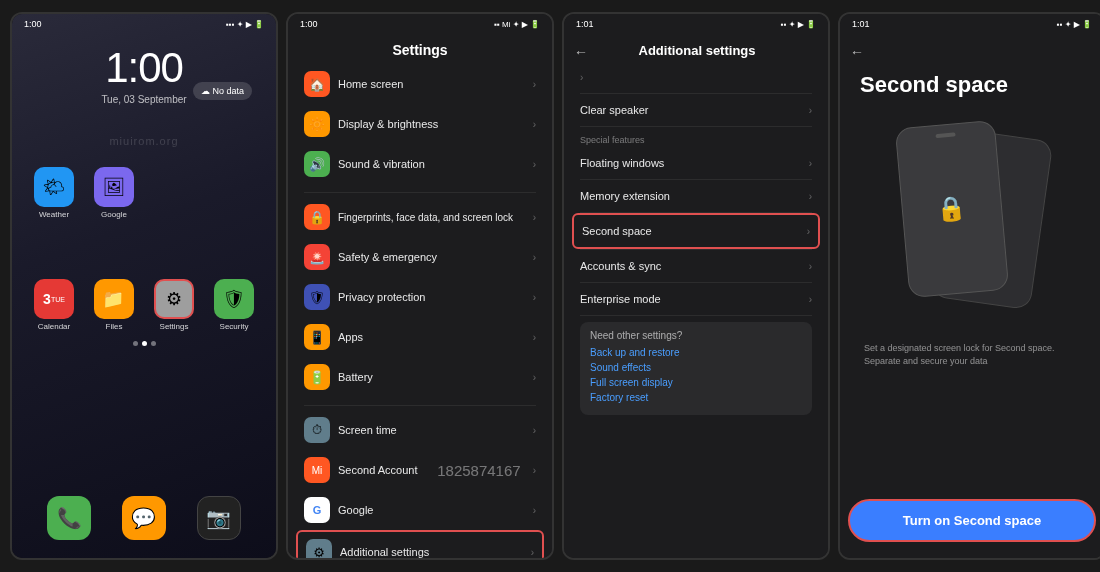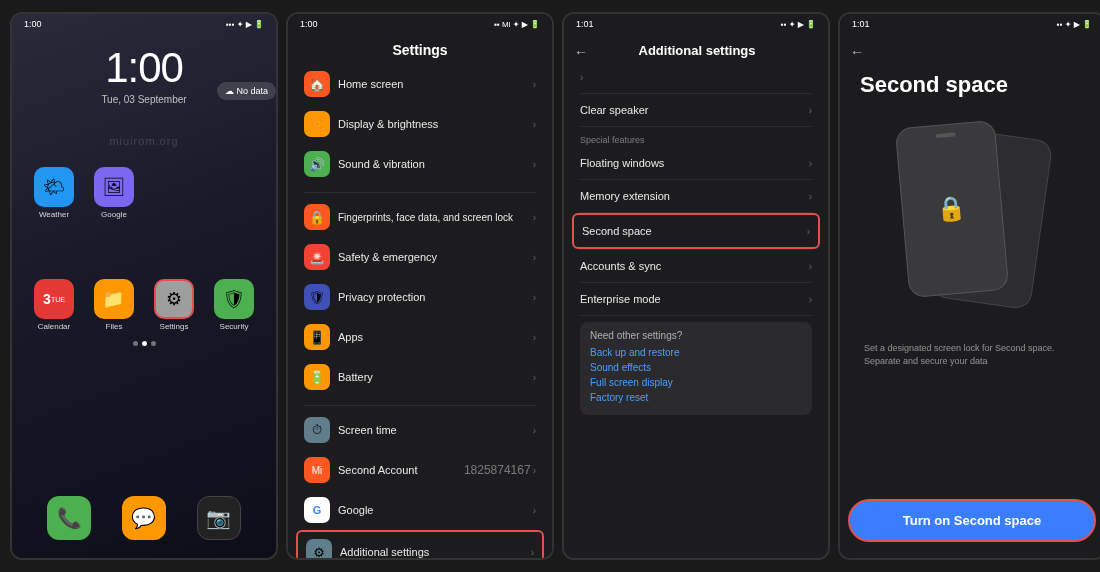--- a/index.html
+++ b/index.html
@@ -51,21 +51,21 @@
       font-weight: 200;
       color: white;
       text-align: center;
       margin-top: 10px;
       letter-spacing: -1px;
     }
     .home-date { font-size: 10px; color: rgba(255,255,255,0.7); text-align: center; margin-top: 2px; }
     .weather-widget {
       position: absolute;
       top: 68px;
-      right: 0;
+      right: 24px;
       background: rgba(255,255,255,0.15);
       border-radius: 12px;
       padding: 4px 8px;
       font-size: 9px;
       color: white;
       text-align: center;
     }
     .watermark {
       text-align: center;
       color: rgba(255,255,255,0.15);
@@ -179,21 +179,21 @@
       height: 26px;
       border-radius: 7px;
       display: flex;
       align-items: center;
       justify-content: center;
       font-size: 13px;
       margin-right: 8px;
       flex-shrink: 0;
     }
     .s-label { color: rgba(255,255,255,0.9); font-size: 11px; flex: 1; }
-    .s-value { color: rgba(255,255,255,0.4); font-size: 12px; margin-right: 2px; }
+    .s-value { color: rgba(255,255,255,0.4); font-size: 15px; margin-right: 12px; }
     .s-arrow { color: rgba(255,255,255,0.3); font-size: 10px; }
     .s-divider { height: 1px; background: rgba(255,255,255,0.07); margin: 4px 8px; }
 
     
     .screen3 {
       width: 268px;
       height: 548px;
       margin: 12px 4px;
     }
     .screen3 .phone-bg {

